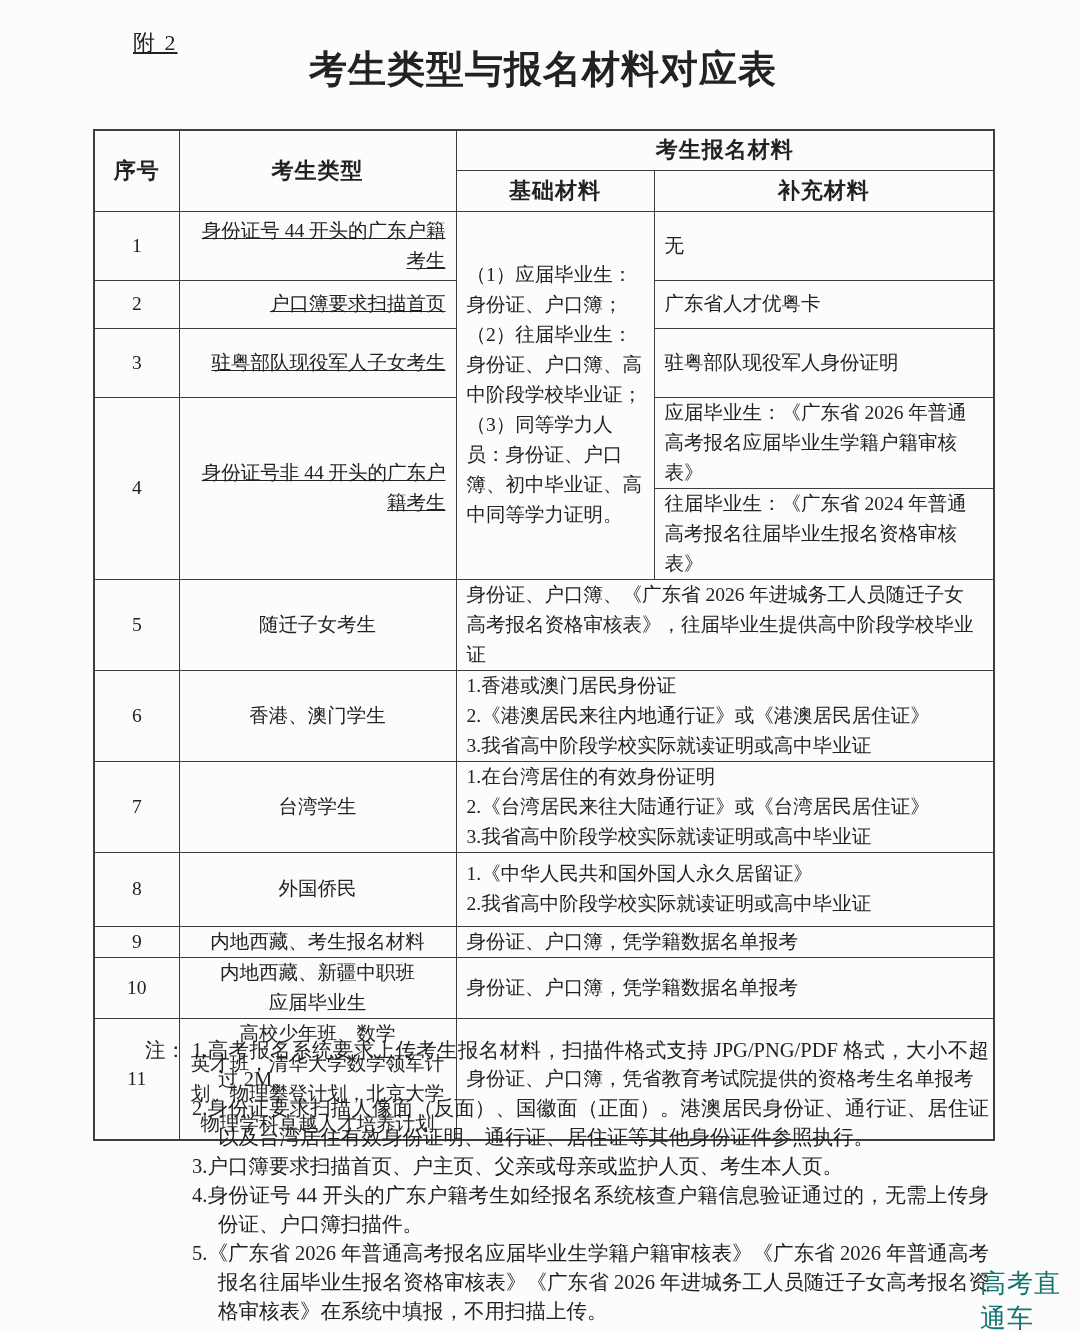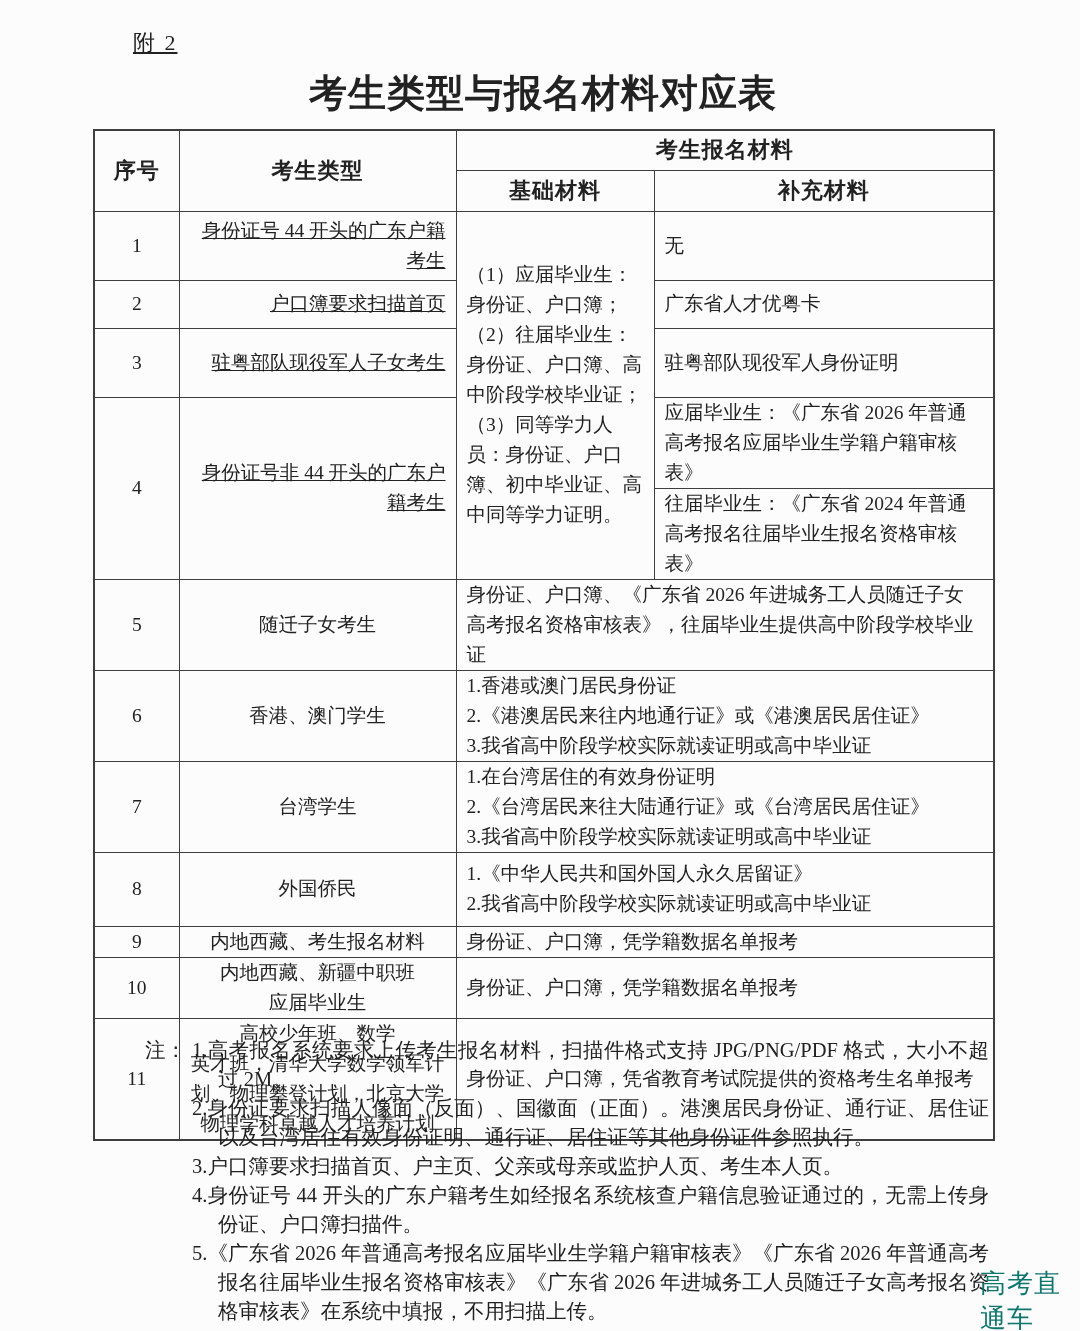--- a/index.html
+++ b/index.html
@@ -7,21 +7,21 @@
     width:1080px; height:1331px; position:relative;
     background:#fcfcfc; color:#222;
     font-family:"Liberation Serif","DejaVu Serif",serif;
     overflow:hidden;
   }
   .attachment {
     position:absolute; left:133px; top:28px;
     font-size:22px; letter-spacing:2px;text-decoration:underline;
   }
   .doc-title {
-    position:absolute; left:93px; top:68px; width:900px;
+    position:absolute; left:93px; top:44px; width:900px;
     text-align:center; font-size:38px; font-weight:bold;
     font-family:"Liberation Sans","DejaVu Sans",sans-serif;
     letter-spacing:1px; white-space:nowrap;
   }
   table.main {
     position:absolute; left:93px; top:129px; width:900px;
     border-collapse:collapse; table-layout:fixed;
     border:2px solid #3e3e3e;
   }
   .main th, .main td {

